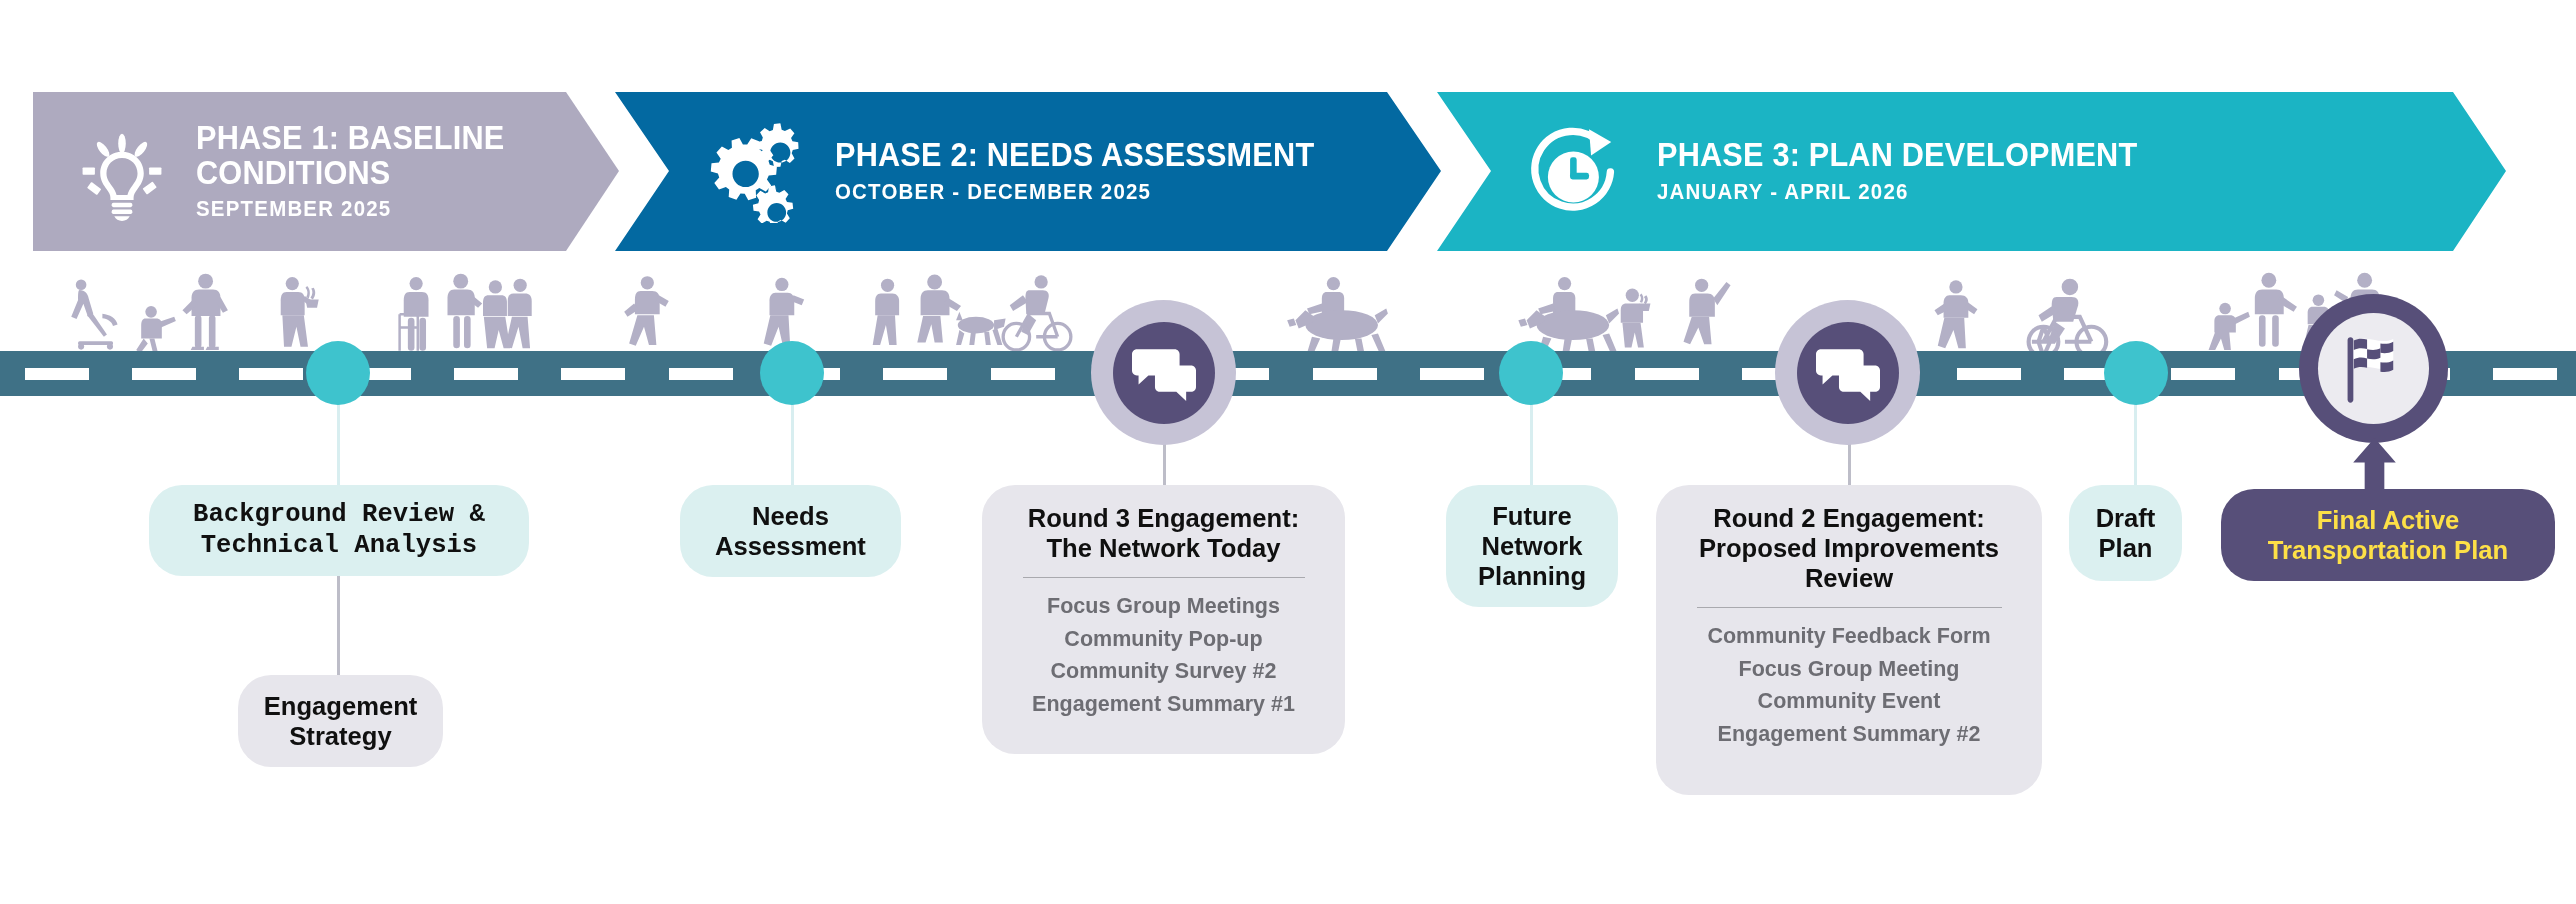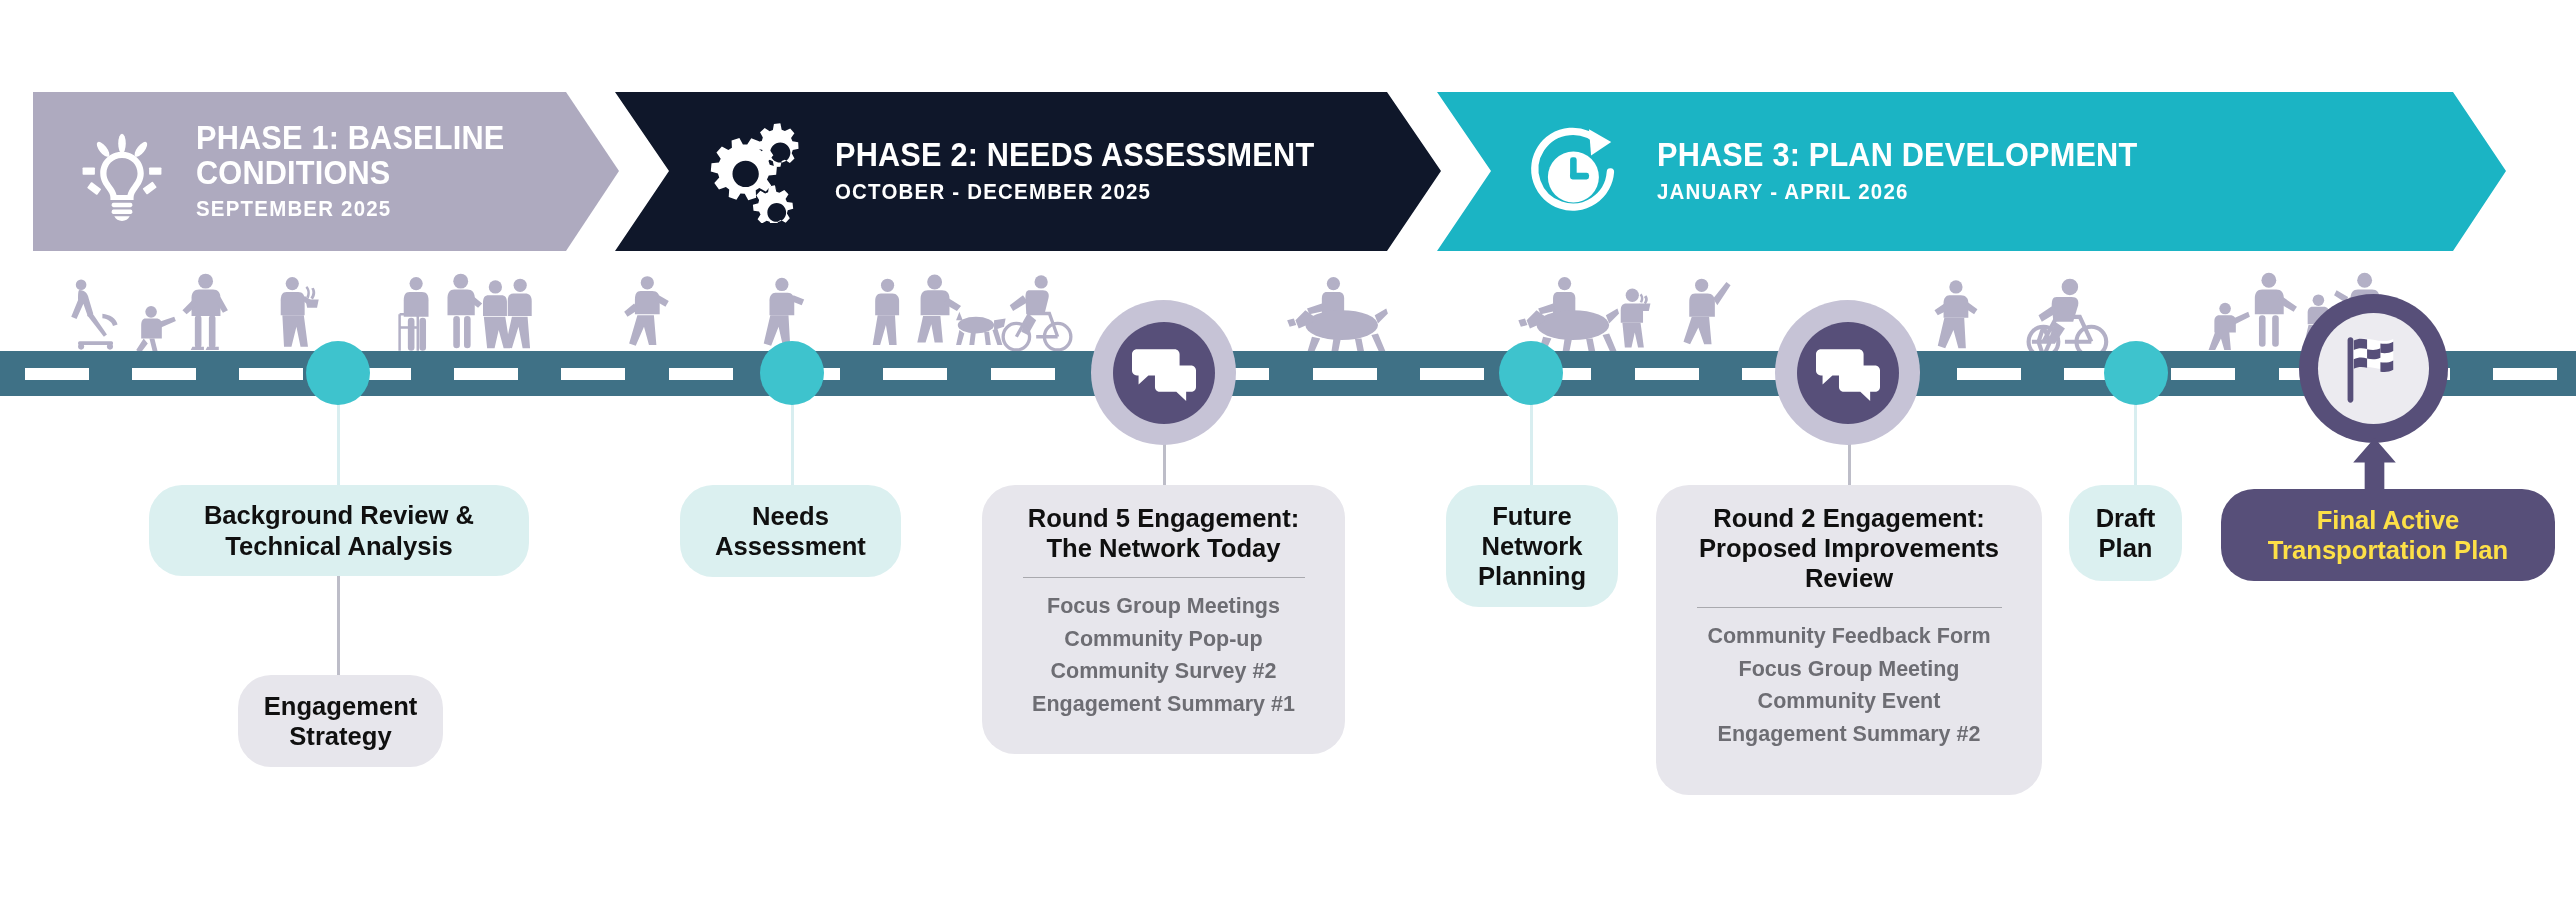--- a/index.html
+++ b/index.html
@@ -107,21 +107,21 @@
       </div>
       <div class="phase-text">
         <div class="phase-title">PHASE 1: BASELINE
 CONDITIONS</div>
         <div class="phase-sub">SEPTEMBER 2025</div>
       </div>
     </div>
 
     <div class="phase" style="left:615px;width:826px;padding-left:91px;
                 clip-path:polygon(0 0, 772px 0, 826px 79px, 772px 159px, 0 159px, 54px 79px);
-                background:#0f172a;">
+                background:#0369a1;">
       <div class="phase-icon" style="margin-right:28px;">
         <svg width="101" height="102" viewBox="0 0 122 124" aria-hidden="true">
           <g fill="#ffffff">
             <path d="M44.5 28.5l-4.3-7.9-9.5 3 .4 9-4.3 2.8-7.9-4.3-6.6 7.3 5.2 7.4-2.2 4.7-9 .9-.9 9.9 8.7 2.4 1.6 4.9-6 6.7 5.7 8.1 8.4-3.3 4 3.2-.6 9 9.4 3.4 4.9-7.6 5.2.2 4.3 7.9 9.5-3-.4-9 4.3-2.8 7.9 4.3 6.6-7.3-5.2-7.4 2.2-4.7 9-.9.9-9.9-8.7-2.4-1.6-4.9 6-6.7-5.7-8.1-8.4 3.3-4-3.2.6-9-9.4-3.4-4.9 7.6-5.2-.2zm3.3 19.8c8.8 0 16 7.2 16 16s-7.2 16-16 16-16-7.2-16-16 7.2-16 16-16z"></path>
             <path d="M92.5 9.5l-2.6-6.9-7.7 1.1-1.3 7.1-3.9 1.6-6-3.9-5.7 5.3 3.4 6.4-1.3 4-7 1.6.4 7.8 7 1.3 1.7 3.8-4.1 5.8 5.1 5.9 6.5-3.2 3.9 1.6 1.4 7 7.8-.2 1.5-6.9 3.9-1.6 6 3.9 5.7-5.3-3.4-6.4 1.3-4 7-1.6-.4-7.8-7-1.3-1.7-3.8 4.1-5.8-5.1-5.9-6.5 3.2-3.9-1.6-1.4-7zM89.9 26c6.8 0 12.3 5.5 12.3 12.3s-5.5 12.3-12.3 12.3-12.3-5.5-12.3-12.3S83.1 26 89.9 26z"></path>
             <path d="M86 84.5l-2.8-6.5-7.2 1.6-.9 6.9-3.5 1.7-5.9-3.3-5 5.3 3.5 5.9-1 3.8-6.6 2 .8 7.3 6.7.9 1.8 3.5-3.6 5.7 5.1 5.3 6-3.3 3.7 1.3 1.6 6.6 7.3-.6 1.1-6.6 3.5-1.7 5.9 3.3 5-5.3-3.5-5.9 1-3.8 6.6-2-.8-7.3-6.7-.9-1.8-3.5 3.6-5.7-5.1-5.3-6 3.3-3.7-1.3-1.6-6.6zm-.4 15.3c6.3 0 11.4 5.1 11.4 11.4s-5.1 11.4-11.4 11.4-11.4-5.1-11.4-11.4 5.1-11.4 11.4-11.4z"></path>
           </g>
         </svg>
       </div>
       <div class="phase-text">
@@ -433,36 +433,36 @@
         </g>
       </svg>
     </div>
   </div>
 
   <svg id="final-arrow" style="left:2345px;top:438px;" width="59" height="59" viewBox="0 0 72 72">
     <path d="M36 0 L62 30 H48 V72 H24 V30 H10 Z" fill="#574f79"></path>
   </svg>
 
   <div class="card teal" style="left:149px;top:485px;width:380px;height:91px;">
-    <div class="card-title" style="white-space:pre-line;">Background Review &amp;
+    <div class="card-title" style="white-space:pre-line;font-family:Liberation Mono, monospace;">Background Review &amp;
 Technical Analysis</div>
   </div>
 
   <div class="card grey" style="left:238px;top:675px;width:205px;height:92px;">
     <div class="card-title" style="white-space:pre-line;">Engagement
 Strategy</div>
   </div>
 
   <div class="card teal" style="left:680px;top:485px;width:221px;height:92px;">
     <div class="card-title" style="white-space:pre-line;">Needs
 Assessment</div>
   </div>
 
   <div class="card grey" style="left:982px;top:485px;width:363px;height:269px;padding:18px 15px 10px 15px;justify-content:flex-start;">
-    <div class="card-title" style="white-space:pre-line;">Round 5 Engagement:
+    <div class="card-title" style="white-space:pre-line;">Round 3 Engagement:
 The Network Today</div>
     <div class="rule"></div>
     <ul class="sub">
       <li>Focus Group Meetings</li>
       <li>Community Pop-up</li>
       <li>Community Survey #2</li>
       <li>Engagement Summary #1</li>
     </ul>
   </div>
 

